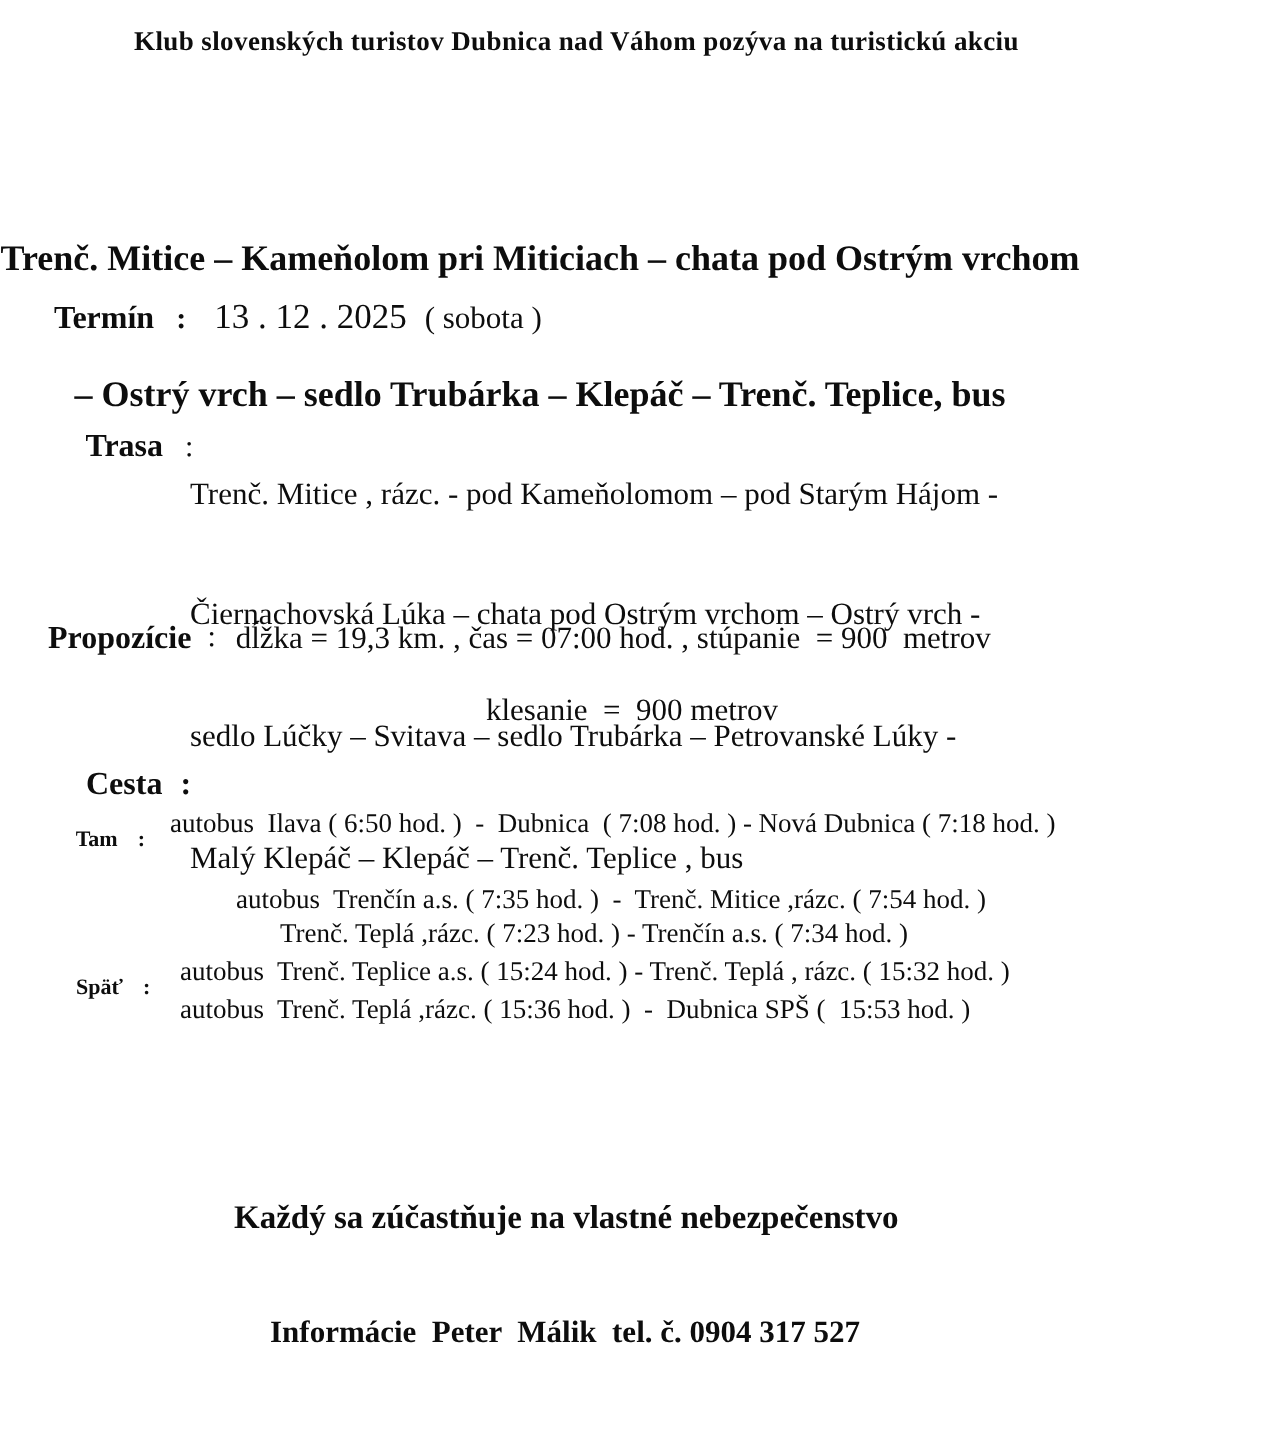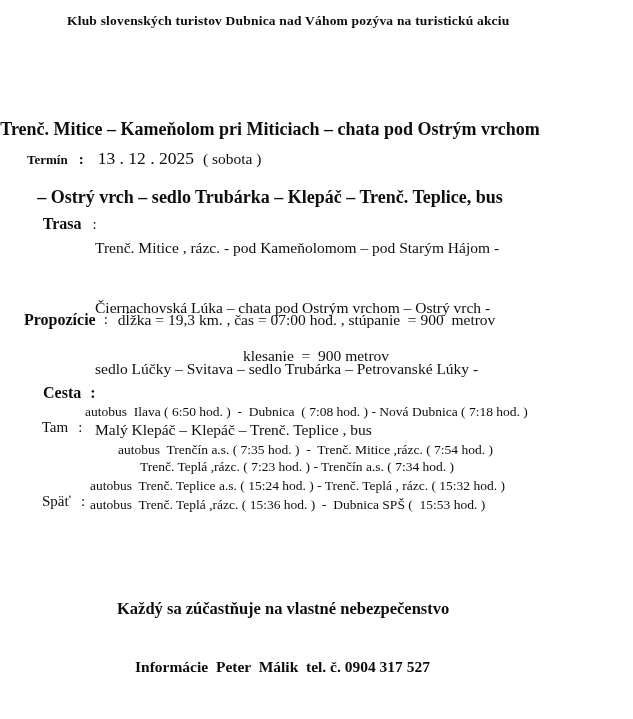--- a/index.html
+++ b/index.html
@@ -27,21 +27,21 @@
   .title-block {
     left: 0; top: 73px; width: 540px;
     text-align: center;
     font-size: 18px; font-weight: bold;
     line-height: 22.5px;
   }
   .termin-row {
     left: 27px; top: 148px;
     display: flex; align-items: baseline;
   }
-  .termin-label { font-size: 13px; font-weight: bold; }
+  .termin-label { font-size: 16px; font-weight: bold; }
   .termin-colon { font-size: 15px; font-weight: bold; margin-left: 11px; }
   .termin-date  { font-size: 17.5px; font-weight: normal; margin-left: 14px; }
   .termin-note  { font-size: 15.5px; margin-left: 9px; }
 
   .trasa-label {
     left: 27px; top: 197px;
     font-size: 16px; font-weight: bold;
   }
   .trasa-colon { font-weight: normal; font-size: 15px; margin-left: 11px; }
   .trasa-lines {
@@ -62,21 +62,21 @@
     left: 243px; top: 347px;
     font-size: 15.5px;
   }
   .cesta-row {
     left: 27px; top: 366px;
     font-size: 16px; font-weight: bold;
   }
   .cesta-colon { margin-left: 9px; }
 
   .tam-label, .spat-label {
-    font-size: 15px; font-weight: normal;
+    font-size: 11px; font-weight: bold;
   }
   .tam-label  { left: 27px; top: 402px; }
   .spat-label { left: 27px; top: 476px; }
   .label-colon { margin-left: 10px; }
 
   .bus-line { font-size: 13.5px; }
   .tam-line-1 { left: 85px;  top: 404px; text-align: right; }
   .tam-line-2 { left: 140px; top: 423px; margin-top: 36px; }
   .tam-line-3 { left: 85px;  top: 442px; margin-left: 33px; }
   .spat-line-1 { left: 90px; top: 478px; }

